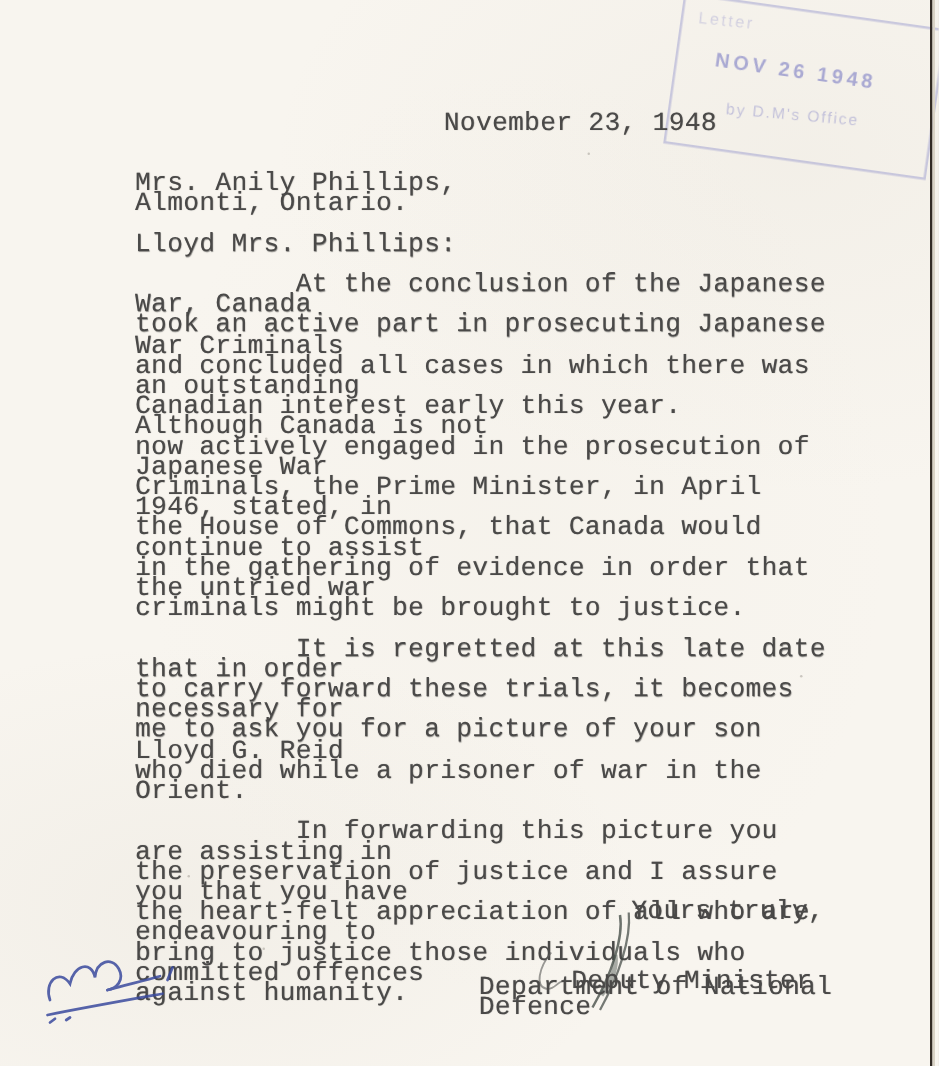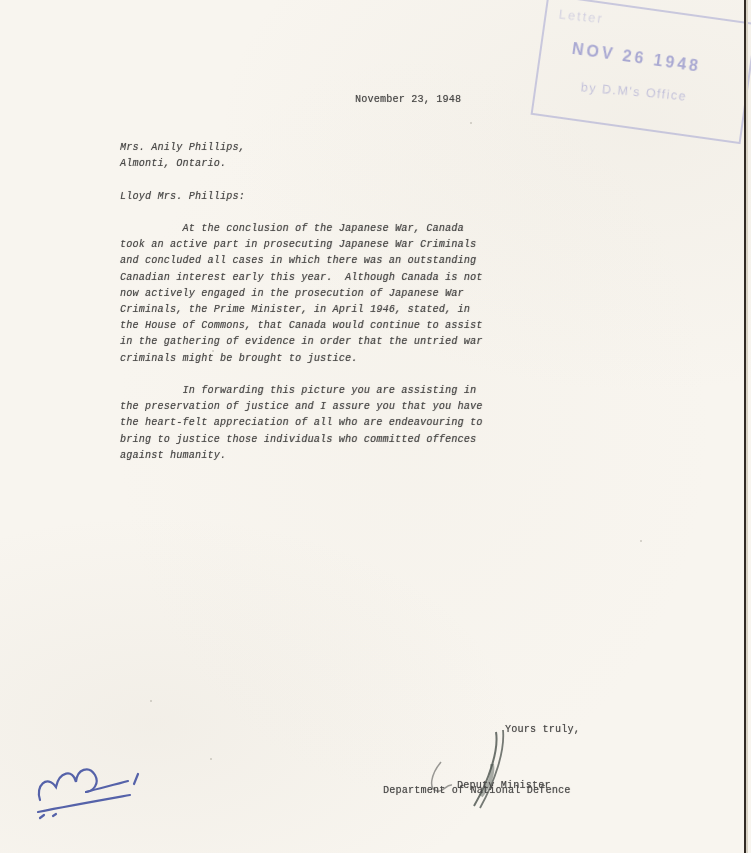--- a/index.html
+++ b/index.html
@@ -9,29 +9,29 @@
     background:
       radial-gradient(520px 300px at 20% 85%, rgba(190,182,165,0.10), rgba(0,0,0,0) 70%),
       radial-gradient(600px 380px at 85% 15%, rgba(205,198,182,0.12), rgba(0,0,0,0) 70%),
       radial-gradient(400px 500px at 55% 50%, rgba(220,214,200,0.08), rgba(0,0,0,0) 75%),
       #f8f5ef;
     overflow:hidden;
     font-family:"Liberation Sans","DejaVu Sans",sans-serif;
   }
   .typew{
     font-family:"Liberation Mono","DejaVu Sans Mono",monospace;
-    font-size:10px;
+    font-size:21px;
     line-height:16.2px;
     letter-spacing:0.25px;
     color:#4a4948;
     white-space:pre-wrap;
     text-shadow:0.35px 0.35px 0.7px rgba(60,60,58,0.55);
   }
   .date-line{position:absolute;left:355px;top:92px;}
-  .letter-body{position:absolute;left:120px;top:140px;width:560px;font-style:italic;}
+  .letter-body{position:absolute;left:108px;top:140px;width:560px;}
   .block{margin:0 0 16.2px 0;}
   .closing-line{position:absolute;left:505px;top:722px;}
   .sig-title{position:absolute;left:457px;top:778px;}
   .sig-org{position:absolute;left:383px;top:783px;}
 
   
   .stamp{
     position:absolute;left:538px;top:8px;width:208px;height:118px;
     border:2px solid rgba(123,124,196,0.36);
     transform:rotate(8deg);
@@ -70,20 +70,24 @@
     <div class="typew block">Lloyd Mrs. Phillips:</div>
     <div class="typew block">          At the conclusion of the Japanese War, Canada
 took an active part in prosecuting Japanese War Criminals
 and concluded all cases in which there was an outstanding
 Canadian interest early this year.  Although Canada is not
 now actively engaged in the prosecution of Japanese War
 Criminals, the Prime Minister, in April 1946, stated, in
 the House of Commons, that Canada would continue to assist
 in the gathering of evidence in order that the untried war
 criminals might be brought to justice.</div>
+    <div class="typew block">          It is regretted at this late date that in order
+to carry forward these trials, it becomes necessary for
+me to ask you for a picture of your son Lloyd G. Reid
+who died while a prisoner of war in the Orient.</div>
     <div class="typew block">          In forwarding this picture you are assisting in
 the preservation of justice and I assure you that you have
 the heart-felt appreciation of all who are endeavouring to
 bring to justice those individuals who committed offences
 against humanity.</div>
   </div>
 
   <div class="typew closing-line">Yours truly,</div>
 
   <svg class="pen-svg" width="130" height="95" viewBox="0 0 130 95">

